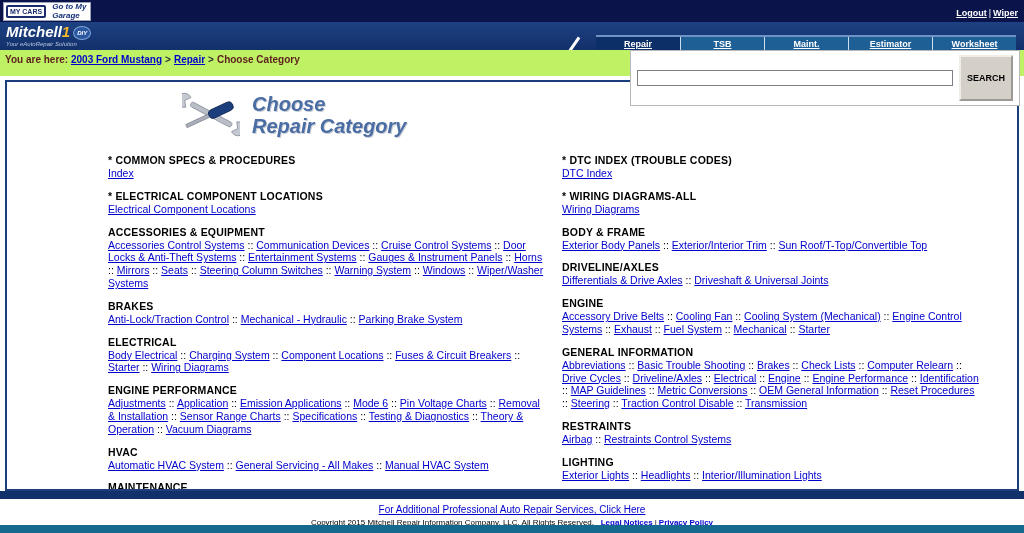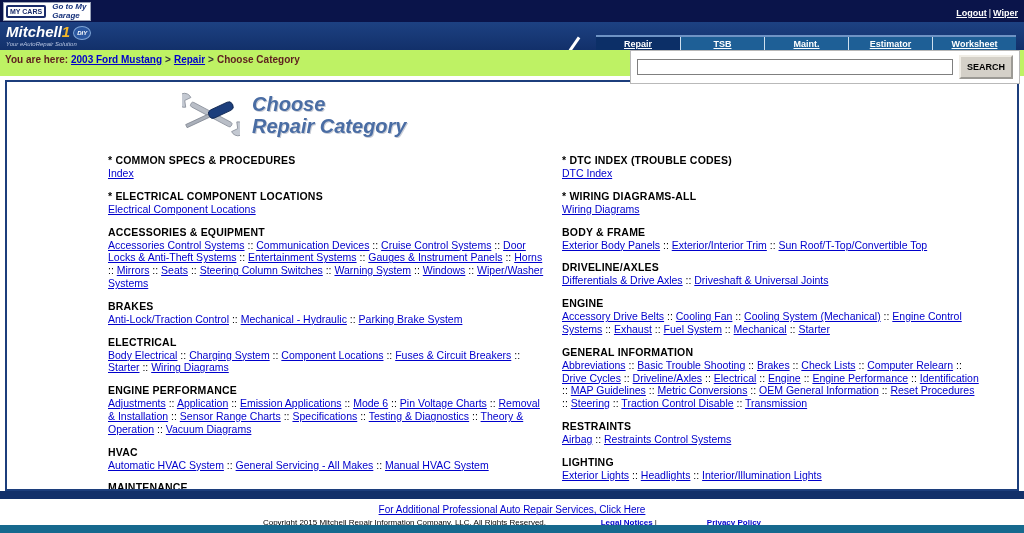--- a/index.html
+++ b/index.html
@@ -29,41 +29,41 @@
   .tab.active{background:#0c2f67;}
   .slash{position:absolute;right:448px;bottom:-2px;width:3px;height:16px;background:#fff;transform:rotate(35deg);}
 
   
   .crumbrow{height:26px;position:relative;background:#bef264;}
   .crumb{position:absolute;left:5px;top:4px;font-size:10px;font-weight:bold;color:#5f2120;}
   .crumb a{color:#0000cc;text-decoration:underline;}
   .crumb .gt{color:#333;font-weight:bold;margin:0 3px;}
   .searchpanel{position:absolute;right:4px;top:0px;background:#fff;border:1px solid #b9b9b9;padding:4px 6px;display:flex;align-items:center;gap:6px;z-index:5;}
   .searchpanel input{width:310px;height:14px;border:1px solid #7f7f7f;font-size:10px;padding:0 2px;}
-  .searchbtn{background:#d4d0c8;border:2px outset #f0ede6;font-size:9px;font-weight:bold;color:#000;padding:5px 6px;font-family:"Liberation Sans",sans-serif;}
+  .searchbtn{background:#d4d0c8;border:2px outset #f0ede6;font-size:9px;font-weight:bold;color:#000;padding:16px 6px;font-family:"Liberation Sans",sans-serif;}
 
   
   .main{position:absolute;left:5px;right:5px;top:80px;height:411px;background:#fff;border:2px solid #1c3e7c;box-sizing:border-box;overflow:hidden;}
   .titleblock{display:flex;align-items:center;margin:8px 0 4px 175px;height:50px;}
   .titletext{font-size:20px;font-weight:bold;font-style:italic;color:#4a6da4;line-height:1.1;text-shadow:1px 1px 0 #c9cdd6;margin-left:12px;}
   .cols{display:flex;margin:14px 0 0 101px;}
   .col-left{width:440px;}
   .col-right{width:420px;margin-left:14px;}
   .section{margin-bottom:10px;}
   .sec-head{font-size:10.5px;font-weight:bold;color:#000;letter-spacing:0.2px;margin-bottom:1px;}
   .sec-links{font-size:10.5px;line-height:1.22;color:#000;}
   .sec-links a{color:#0000cc;text-decoration:underline;}
   .sep2{color:#000;}
 
   
   .footbar{position:absolute;left:0;right:0;top:491px;height:8px;background:#12306a;}
   .footer{position:absolute;left:0;right:0;top:499px;height:32px;text-align:center;background:#fff;}
   .f-line1 a{font-size:10px;color:#0000cc;text-decoration:underline;}
   .f-line2{font-size:8px;color:#000;margin-top:1px;}
-  .f-line2 a{color:#0000cc;font-weight:bold;margin-left:48px;}
+  .f-line2 a{color:#0000cc;font-weight:bold;}
   .f-line2 .ldiv{margin:0 2px;}
   .f-top{margin-top:1px;}
   .bottombar{position:absolute;left:0;right:0;top:525px;height:8px;background:#16698e;}
 </style>
 </head>
 <body>
 
 <div class="topbar">
   <div class="garage-btn">
     <span class="plate">MY CARS</span>

